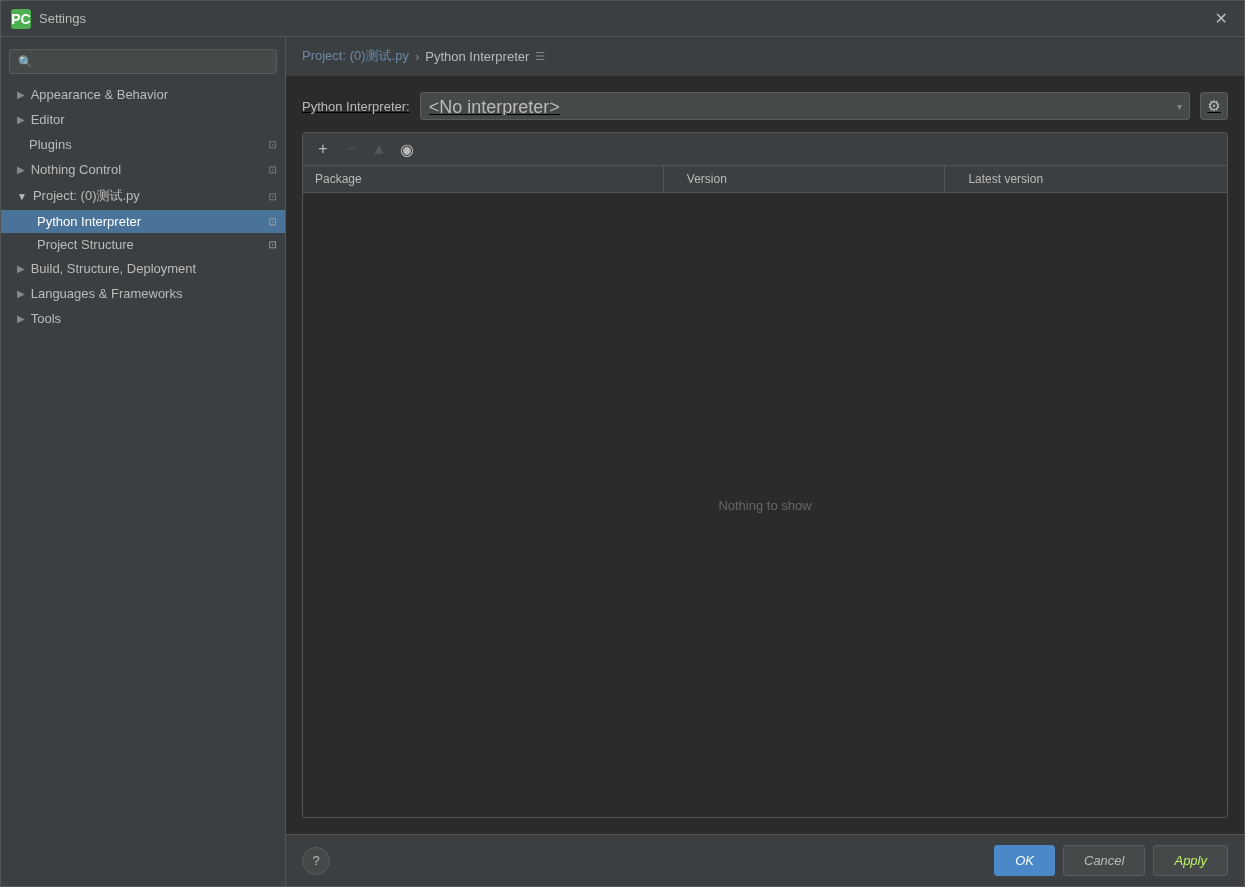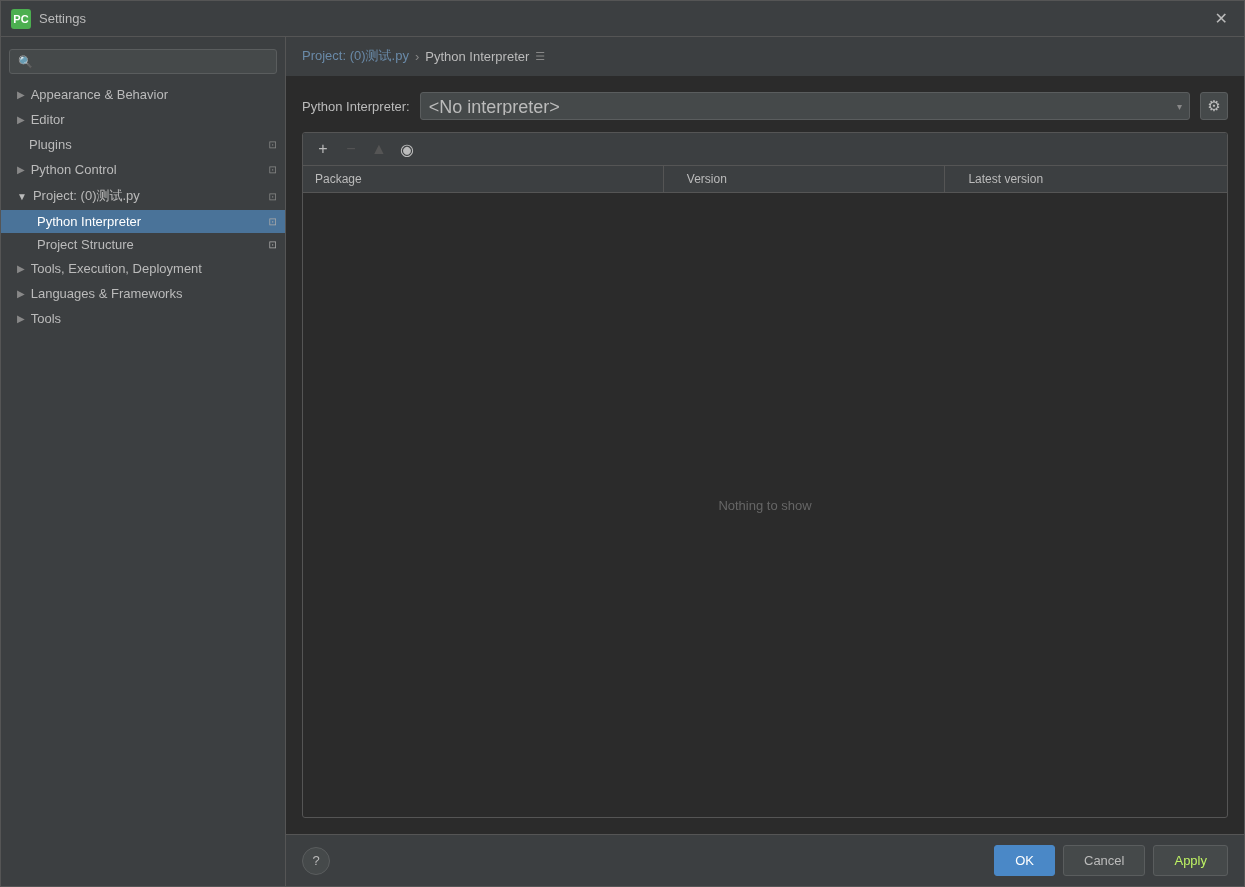--- a/index.html
+++ b/index.html
@@ -36,21 +36,21 @@
       gap: 8px;
     }
     .app-icon {
       width: 20px;
       height: 20px;
       background: #4CAF50;
       border-radius: 3px;
       display: flex;
       align-items: center;
       justify-content: center;
-      font-size: 11px;
+      font-size: 14px;
       color: white;
       font-weight: bold;
     }
     .title-text {
       color: #bbb;
       font-size: 13px;
     }
     .close-btn {
       color: #bbb;
       font-size: 16px;
@@ -162,20 +162,21 @@
       padding: 16px;
       display: flex;
       flex-direction: column;
       gap: 12px;
       overflow: hidden;
     }
     .interpreter-row {
       display: flex;
       align-items: center;
       gap: 10px;
+      text-decoration: underline;
     }
     .interpreter-label {
       color: #bbb;
       font-size: 13px;
       white-space: nowrap;
     }
     .interpreter-dropdown {
       flex: 1;
       position: relative;
       display: flex;
@@ -287,20 +288,21 @@
       gap: 8px;
       border-top: 1px solid #555;
       background: #3c3f41;
     }
     .btn {
       padding: 7px 20px;
       border-radius: 3px;
       font-size: 13px;
       cursor: pointer;
       border: 1px solid transparent;
+      font-style: italic;
     }
     .btn-ok {
       background: #4a88c7;
       color: white;
       border-color: #4a88c7;
     }
     .btn-cancel {
       background: #45494a;
       color: #bbb;
       border-color: #5a5d5e;
@@ -354,40 +356,40 @@
       <div class="sidebar-item">
         <span class="arrow">▶</span>
         <span>Editor</span>
       </div>
       <div class="sidebar-item" style="padding-left: 28px;">
         <span>Plugins</span>
         <span class="ext-icon">⊡</span>
       </div>
       <div class="sidebar-item">
         <span class="arrow">▶</span>
-        <span>Python Control</span>
+        <span>Nothing Control</span>
         <span class="ext-icon">⊡</span>
       </div>
       <div class="sidebar-item expanded">
         <span class="arrow" style="color:#bbb;">▼</span>
         <span>Project: (0)测试.py</span>
         <span class="ext-icon">⊡</span>
       </div>
 
       <div class="sidebar-child-item selected">
         <span>Python Interpreter</span>
         <span class="ext-icon">⊡</span>
       </div>
       <div class="sidebar-child-item">
         <span>Project Structure</span>
         <span class="ext-icon">⊡</span>
       </div>
       <div class="sidebar-item">
         <span class="arrow">▶</span>
-        <span>Tools, Execution, Deployment</span>
+        <span>Build, Structure, Deployment</span>
       </div>
       <div class="sidebar-item">
         <span class="arrow">▶</span>
         <span>Languages &amp; Frameworks</span>
       </div>
       <div class="sidebar-item">
         <span class="arrow">▶</span>
         <span>Tools</span>
       </div>
     </div>

